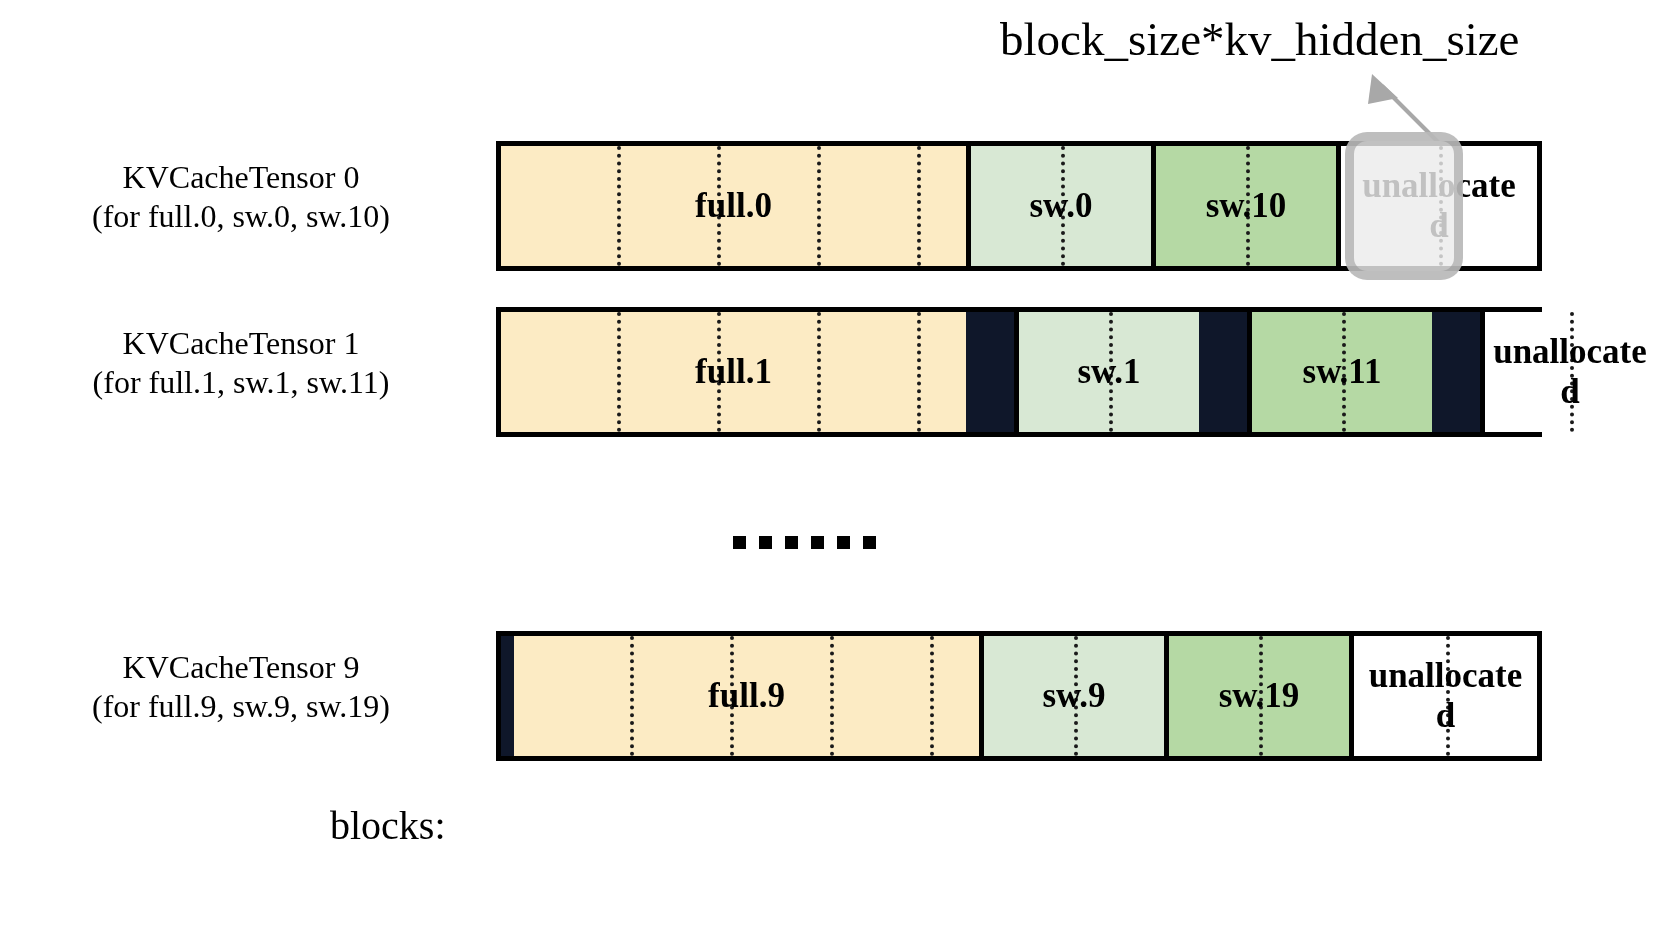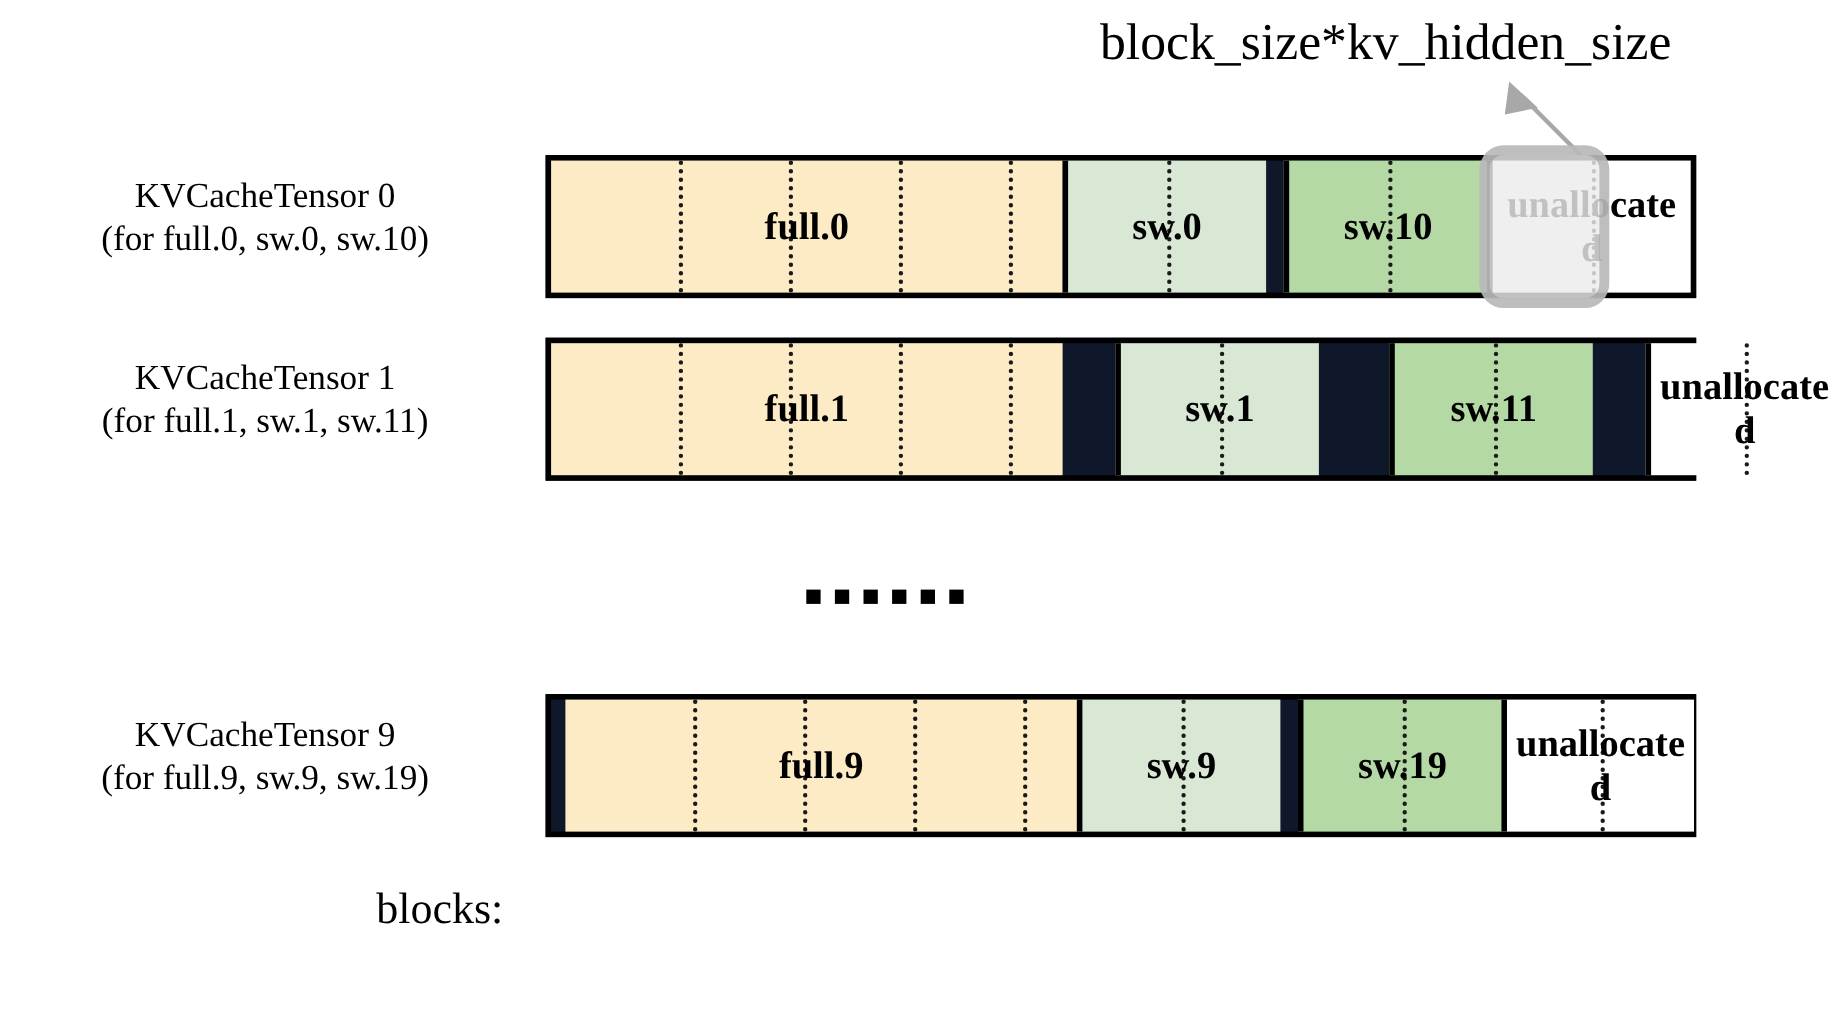--- a/index.html
+++ b/index.html
@@ -61,21 +61,21 @@
     font-weight: bold;
     font-size: 35px;
     line-height: 1.05;
     text-align: center;
     overflow: visible;
   }
   .seg + .seg { border-left: 5px solid #000000; }
 
   .seg-full { flex: 0 0 465px; background: #FCEBC4; }
   .seg-sw0  { flex: 0 0 185px; background: #D8E8D4; }
-  .seg-sw1  { flex: 0 0 185px; background: #B5D9A4; margin-left: 16px; }
+  .seg-sw1  { flex: 0 0 185px; background: #B5D9A4; }
   .seg-un   { flex: 1 1 auto;  background: #ffffff; }
 
   .seg-label { position: relative; z-index: 3; }
   .seg-un .seg-label {
     width: 170px;
     word-break: break-all;
     line-height: 1.15;
   }
 
   
@@ -139,21 +139,20 @@
     top: 800px;
     width: 1600px;
     height: 60px;
   }
   #axis-title {
     position: absolute;
     left: 330px;
     top: 802px;
     font-size: 40px;
     color: #000;
-    margin-left: 12px;
   }
 </style>
 </head>
 <body>
 
 <div id="callout-label">block_size*kv_hidden_size</div>
 
 <svg id="callout-arrow" viewBox="0 0 160 100">
   <line x1="128" y1="92" x2="62" y2="26" stroke="#a8a8a8" stroke-width="4"></line>
   <polygon points="52,14 78,38 48,44" fill="#a8a8a8"></polygon>

